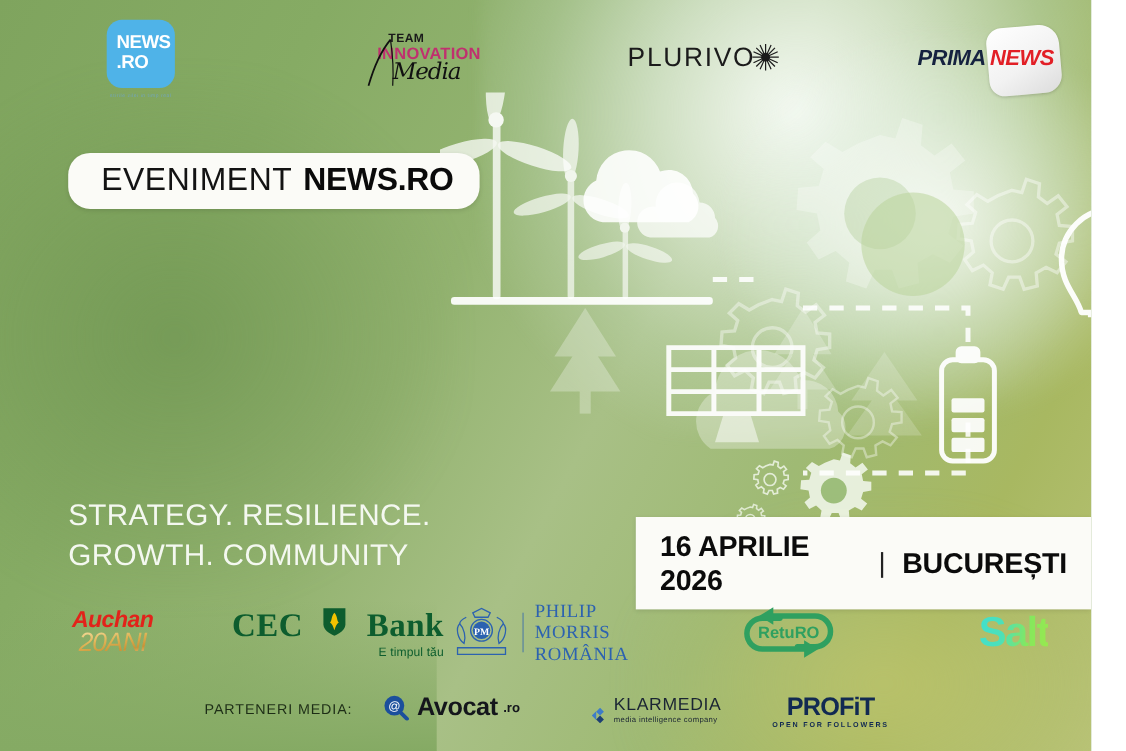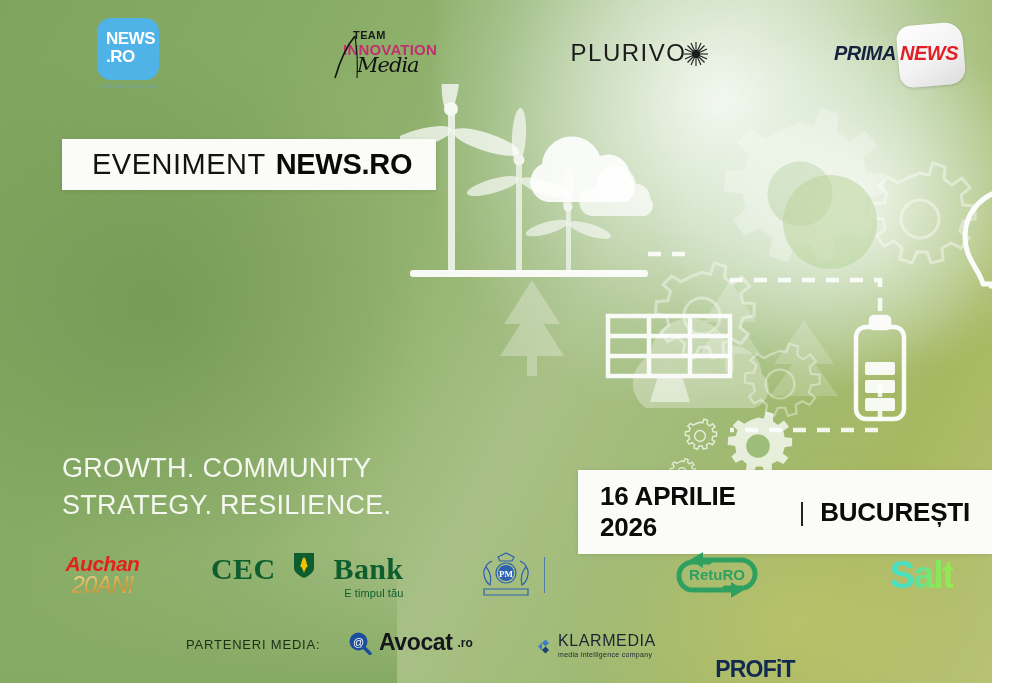--- a/index.html
+++ b/index.html
@@ -138,21 +138,21 @@
     font-family: "DejaVu Serif", serif;
     font-style: italic; font-size: 21px; color: #111;
     margin-top: -2px; margin-left: 26px; letter-spacing: -1px;
   }
   .tim-swash {
     position: absolute; left: 0; top: 4px;
     width: 30px; height: 46px;
   }
 
   
-  .plurivo-logo { display: flex; align-items: flex-end; gap: 0px; }
+  .plurivo-logo { display: flex; align-items: flex-start; gap: 0px; }
   .plurivo-text {
     font-size: 24px; letter-spacing: 1.5px;
     color: #1b1b1b; font-weight: 300;
     font-family: "Liberation Sans", sans-serif;
   }
   .plurivo-burst { width: 26px; height: 26px; margin-left: -3px; }
 
   
   .prima-logo { position: relative; display: flex; }
   .prima-shield {
@@ -168,20 +168,21 @@
   .prima-news { font-size: 20px; font-weight: bold; font-style: italic; color: #e21f26; letter-spacing: -0.5px; }
 
   
   .eveniment-bar {
     position: absolute;
     left: 62px; top: 139px;
     background: #fbfbf7;
     padding: 9px 24px 9px 30px;
     display: inline-flex; align-items: baseline;
     box-shadow: 0 1px 4px rgba(0,0,0,0.10);
+    border-radius: 20px;
   }
   .eveniment-light {
     font-size: 29px; font-weight: 300; letter-spacing: 0.5px;
     color: #131313;
   }
   .eveniment-bold {
     font-size: 29px; font-weight: bold; letter-spacing: -0.3px;
     color: #0a0a0a; margin-left: 10px;
   }
 
@@ -307,30 +308,30 @@
     color: #1d2d16;
   }
   .avocat-logo {
     position: absolute; left: 348px; top: 5px;
     display: flex; align-items: center; gap: 7px;
   }
   .avocat-icon { width: 24px; height: 24px; }
   .avocat-text { font-size: 23px; font-weight: bold; color: #14161c; letter-spacing: -0.4px; }
   .avocat-ro { font-size: 12px; font-weight: bold; color: #14161c; margin-left: -2px; }
 
-  .klar-logo { position: absolute; left: 538px; top: 9px; display: flex; align-items: center; gap: 5px; }
+  .klar-logo { position: absolute; left: 538px; top: 9px; display: flex; align-items: flex-end; gap: 5px; }
   .klar-mark { width: 15px; height: 15px; margin-top: 2px; }
   .klar-words { line-height: 1.05; }
   .klar-name { font-size: 16px; color: #1a2433; letter-spacing: 0.6px; }
   .klar-tag { font-size: 7px; color: #1a2433; letter-spacing: 0.3px; margin-top: 1px; }
 
   .profit-logo { position: absolute; left: 702px; top: 7px; text-align: center; }
   .profit-name {
     font-size: 23px; font-weight: bold; color: #122a52;
-    letter-spacing: -0.8px; line-height: 1; margin-top: 27px;
+    letter-spacing: -0.8px; line-height: 1;
   }
   .profit-tag {
     font-size: 6.5px; font-weight: bold; color: #122a52;
     letter-spacing: 1.6px; margin-top: 2px;
   }
 </style>
 </head>
 <body>
 
 <div class="poster">
@@ -535,22 +536,22 @@
     </div>
   </div>
 
   <div class="eveniment-bar">
     <span class="eveniment-light">EVENIMENT</span>
     <span class="eveniment-bold">NEWS.RO</span>
   </div>
 
 
   <div class="subtitle">
+    <div class="sline">STRATEGY. RESILIENCE.</div>
     <div class="sline">GROWTH. COMMUNITY</div>
-    <div class="sline">STRATEGY. RESILIENCE.</div>
   </div>
 
   <div class="date-bar">
     <span class="dtxt">16 APRILIE 2026</span>
     <span class="dsep">|</span>
     <span class="dtxt">BUCUREȘTI</span>
   </div>
 
   <div class="sponsors">
 
@@ -583,20 +584,24 @@
             <circle cx="28" cy="24" r="10"></circle>
             <path d="M8,18 C4,22 6,32 12,36 C14,30 12,22 8,18 Z"></path>
             <path d="M48,18 C52,22 50,32 44,36 C42,30 44,22 48,18 Z"></path>
             <path d="M6,40 L50,40 L50,46 L6,46 Z"></path>
             <path d="M14,12 C10,14 8,16 8,18 M42,12 C46,14 48,16 48,18"></path>
           </g>
           <circle cx="28" cy="24" r="8" fill="#2c62b0"></circle>
           <text x="28" y="28" font-size="9" font-weight="bold" fill="#ffffff" text-anchor="middle" font-family="Liberation Serif, serif">PM</text>
         </svg>
         <div class="pm-divider"></div>
+        <div class="pm-text">
+          <div>PHILIP MORRIS</div>
+          <div>ROMÂNIA</div>
+        </div>
       </div>
     </div>
 
     <div class="sponsor-slot">
       <svg class="returo-logo" viewBox="0 0 108 50">
         <g fill="none" stroke="#2fa060" stroke-width="5" stroke-linecap="round">
           <path d="M34,10 L78,10 A14,14 0 0,1 92,24 A14,14 0 0,1 78,38 L62,38"></path>
           <path d="M74,40 L30,40 A14,14 0 0,1 16,26 A14,14 0 0,1 30,12 L46,12"></path>
         </g>
         <path d="M40,2 L40,18 L27,10 Z" fill="#2fa060"></path>

